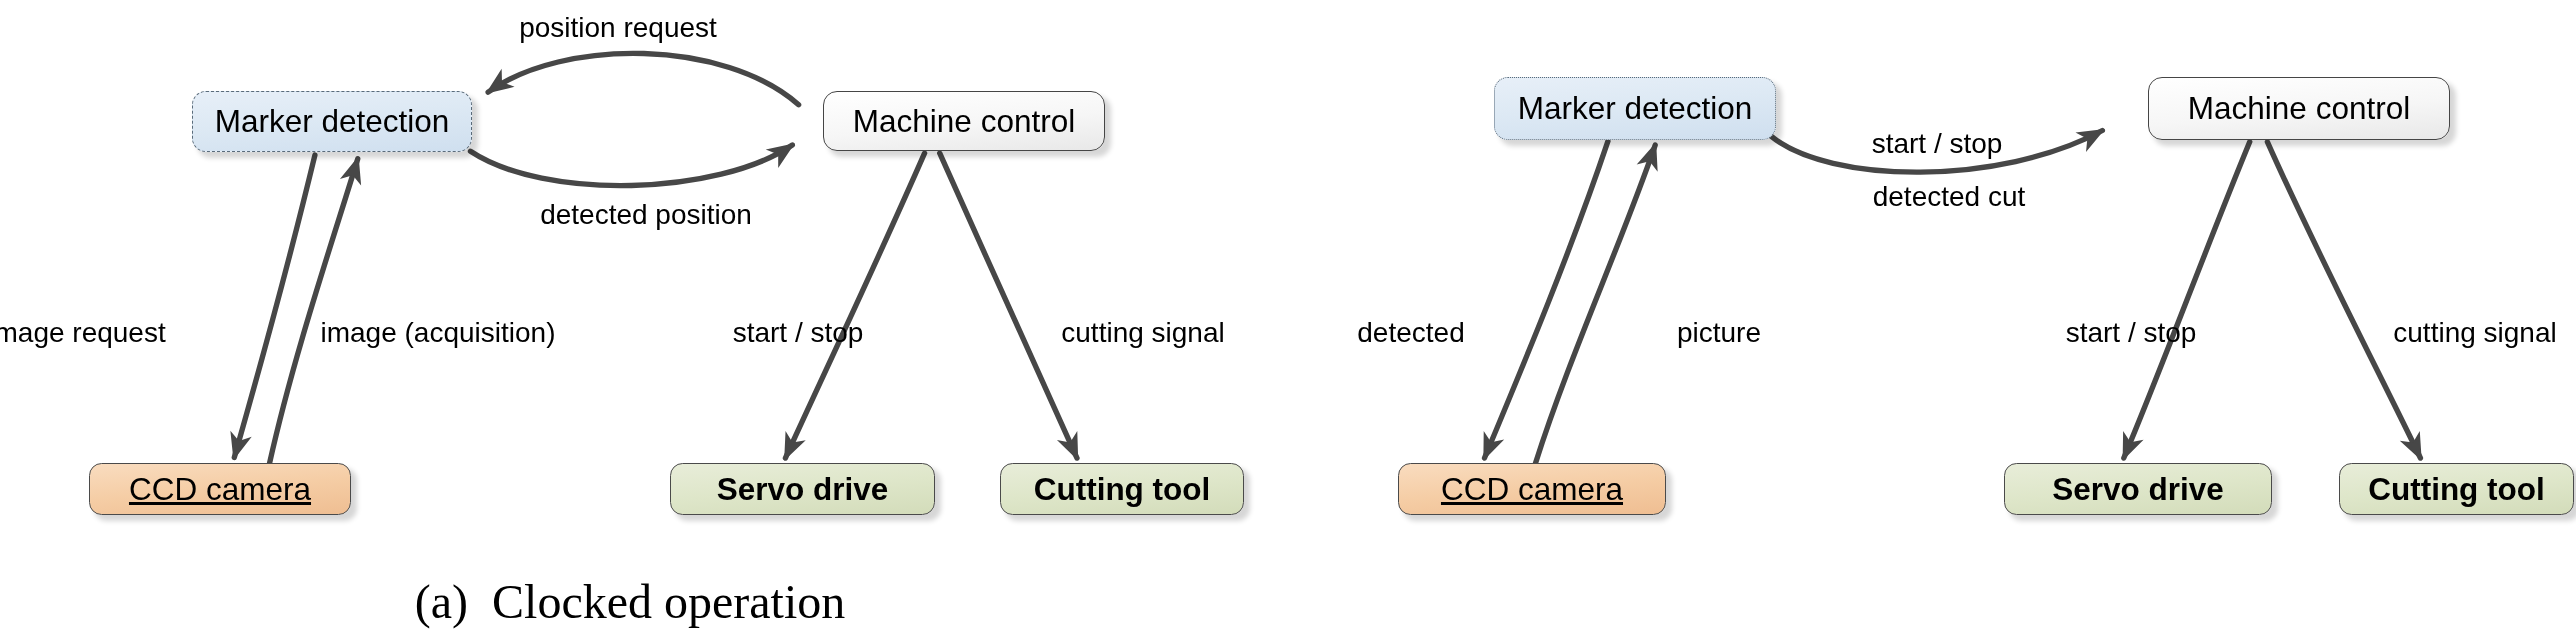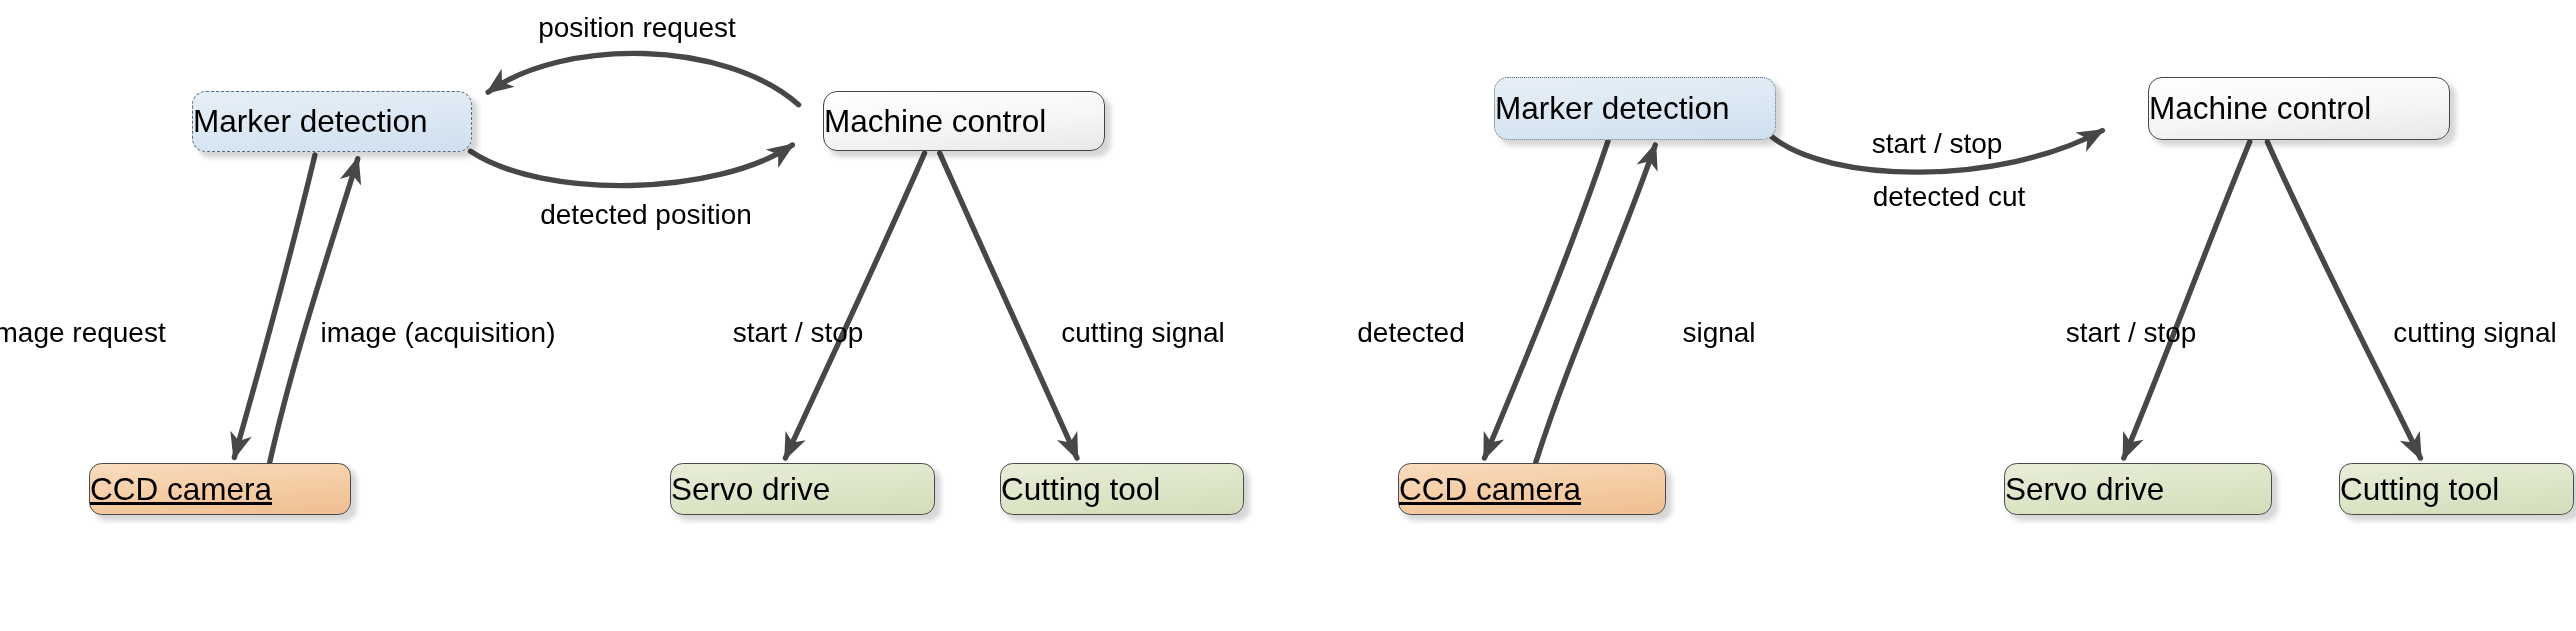--- a/index.html
+++ b/index.html
@@ -8,21 +8,21 @@
     width: 2576px;
     height: 632px;
     background: #ffffff;
     font-family: "Liberation Sans", sans-serif;
     overflow: hidden;
   }
   .node {
     position: absolute;
     display: flex;
     align-items: center;
-    justify-content: flex-start;
+    justify-content: center;
     font-size: 31.5px;
     color: #000;
     border-radius: 14px;
     box-shadow: 5.7px 5.7px 5px rgba(0,0,0,0.16);
     box-sizing: border-box;
     white-space: nowrap;
   }
   .node-blue {
     background: linear-gradient(175deg, #e7eff8 0%, #dde9f4 45%, #cfdfef 100%);
     border: 1.9px dashed #5a6b7a;
@@ -34,20 +34,21 @@
     margin-left: 32px;
   }
   .node-orange {
     background: linear-gradient(175deg, #f9dcbf 0%, #f5cda5 50%, #efbe92 100%);
     border: 1.9px solid #4a4a4a;
     text-decoration: underline;
   }
   .node-green {
     background: linear-gradient(175deg, #e8edd9 0%, #dee6c9 50%, #d3dcba 100%);
     border: 1.9px solid #4a4a4a;
+    font-weight: bold;
   }
   .edge-label {
     position: absolute;
     transform: translate(-50%, -50%);
     font-size: 28px;
     color: #000;
     white-space: nowrap;
   }
   .caption {
     position: absolute;
@@ -97,46 +98,47 @@
   <div class="node node-orange" style="left:89px; top:463px; width:262px; height:52px; border-radius:12.6px;">
     <span>CCD camera</span>
   </div>
   <div class="node node-green" style="left:670px; top:463px; width:265px; height:52px; border-radius:12.6px;">
     <span>Servo drive</span>
   </div>
   <div class="node node-green" style="left:1000px; top:463px; width:244px; height:52px; border-radius:12.6px;">
     <span>Cutting tool</span>
   </div>
 
-  <span class="edge-label" style="left:637px; top:28px;">position request</span>
+  <span class="edge-label" style="left:618px; top:28px;">position request</span>
   <span class="edge-label" style="left:646px; top:215px;">detected position</span>
   <span class="edge-label" style="left:77px; top:333px;">image request</span>
   <span class="edge-label" style="left:438px; top:333px;">image (acquisition)</span>
   <span class="edge-label" style="left:798px; top:333px;">start / stop</span>
   <span class="edge-label" style="left:1143px; top:333px;">cutting signal</span>
 
+  <div class="caption" style="left:189px; top:574px;">(a)  Clocked operation</div>
 
   <div class="node node-blue dotted" style="left:1494px; top:77px; width:282px; height:63px;">
     <span>Marker detection</span>
   </div>
   <div class="node node-white" style="left:2116px; top:77px; width:302px; height:63px;">
     <span>Machine control</span>
   </div>
   <div class="node node-orange" style="left:1398px; top:463px; width:268px; height:52px; border-radius:12.6px;">
     <span>CCD camera</span>
   </div>
   <div class="node node-green" style="left:2004px; top:463px; width:268px; height:52px; border-radius:12.6px;">
     <span>Servo drive</span>
   </div>
   <div class="node node-green" style="left:2339px; top:463px; width:235px; height:52px; border-radius:12.6px;">
     <span>Cutting tool</span>
   </div>
 
   <span class="edge-label" style="left:1937px; top:144px;">start / stop</span>
   <span class="edge-label" style="left:1949px; top:197px;">detected cut</span>
   <span class="edge-label" style="left:1411px; top:333px;">detected</span>
-  <span class="edge-label" style="left:1719px; top:333px;">signal</span>
+  <span class="edge-label" style="left:1719px; top:333px;">picture</span>
   <span class="edge-label" style="left:2131px; top:333px;">start / stop</span>
   <span class="edge-label" style="left:2475px; top:333px;">cutting signal</span>
 
 
 </div>
 
 
 </body></html>

